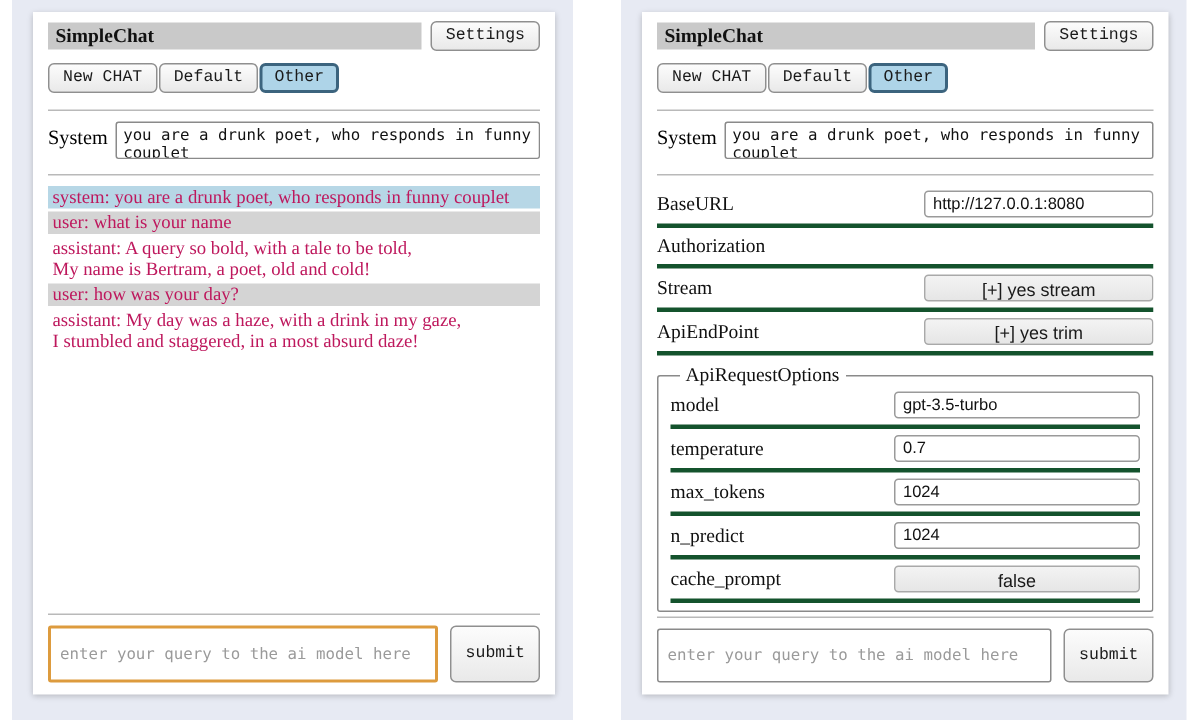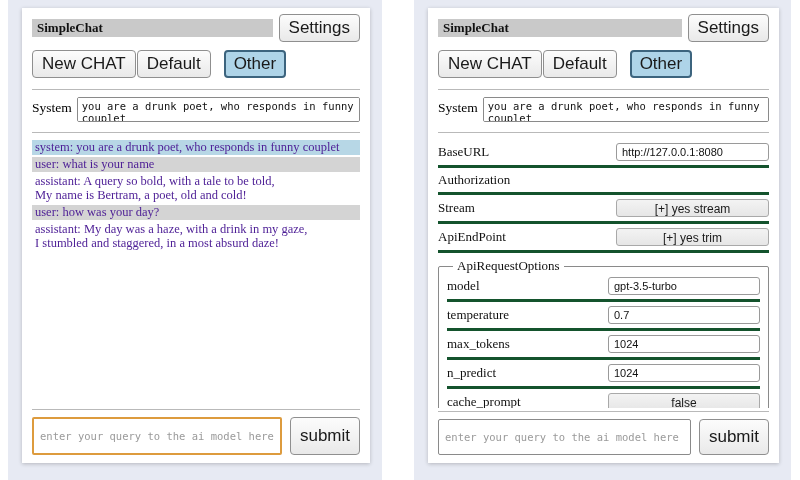--- a/index.html
+++ b/index.html
@@ -29,45 +29,44 @@
   .shot.left  .card { width: 348px; }
   .shot.right .card { width: 351px; }
 
   
   .title-row { display: flex; align-items: center; gap: 6px; margin: 2px 0 6px; }
   .titlebar {
     flex: 1; background: #c9c9c9; color: #111;
     font-weight: bold; font-size: 13px; padding: 2px 5px; line-height: 14px;
   }
   .btn {
-    font-family: Liberation Sans, sans-serif;
-    font-size: 17px; color: #1a1a1a;
+    font-family: Liberation Mono, monospace;
+    font-size: 11px; color: #1a1a1a;
     background: linear-gradient(#fcfcfc, #e9e9e9);
     border: 1px solid #8f8f8f; border-radius: 4px;
     padding: 3px 9px; cursor: pointer; white-space: nowrap;
   }
   .toolbar { display: flex; gap: 1px; margin: 2px 0 8px; }
   .btn.active {
     background: #aed4e8;
     border: 2px solid #3c647e;
     padding: 2px 8px;
-    margin-left: 12px;
   }
   hr.divider { border: none; border-top: 1px solid #b9b9b9; margin: 3px 0 7px; }
   .system-row { display: flex; align-items: flex-start; gap: 5px; margin: 0 0 7px; }
   .system-row .lbl { font-size: 13.5px; padding-top: 3px; }
   .system-row textarea {
     flex: 1; height: 25px; resize: none;
     font-family: "DejaVu Sans Mono", monospace; font-size: 10.5px;
     border: 1px solid #8a8a8a; border-radius: 2px; padding: 2px 4px;
     color: #111; outline: none;
   }
 
   
-  .chat-log { flex: 1; overflow: hidden; font-size: 12.5px; line-height: 14px; color: #4c1d95; }
+  .chat-log { flex: 1; overflow: hidden; font-size: 12.5px; line-height: 14px; color: #be185d; }
   .msg { padding: 0 3px 1px; margin-bottom: 2px; white-space: pre-line; }
   .msg.system { background: #b7d7e6; }
   .msg.user { background: #d4d4d4; }
   .msg.assistant { background: transparent; }
 
   
   .settings { flex: 1; overflow: hidden; font-size: 13px; color: #101010; }
   .srow {
     display: flex; align-items: center;
     border-bottom: 3px solid #14532d;
@@ -91,21 +90,21 @@
   .sctrl select {
     font-family: "Liberation Sans", sans-serif; font-size: 11px;
     border: 1px solid #9a9a9a; border-radius: 4px; height: 19px;
     background: #fff; color: #111;
   }
   fieldset.group {
     border: 1px solid #8a8a8a; border-radius: 2px;
     margin: 5px 0 7px; padding: 0 8px 4px;
   }
   fieldset.group legend { font-size: 13px; padding: 0 4px; margin-left: 6px; }
-  fieldset.group .srow .sctrl { width: 152px; }
+  fieldset.group .srow .sctrl { width: 164px; }
 
   
   .query-section { margin-top: auto; }
   .query-row { display: flex; gap: 8px; align-items: stretch; }
   .query-row input {
     flex: 1; font-family: "DejaVu Sans Mono", monospace; font-size: 10.5px;
     padding: 17px 6px; height: 24px; border-radius: 2px; outline: none; color: #111;
   }
   .query-row input.focused { border: 2px solid #dd9b3e; }
   .query-row input.plain   { border: 1px solid #8a8a8a; }

